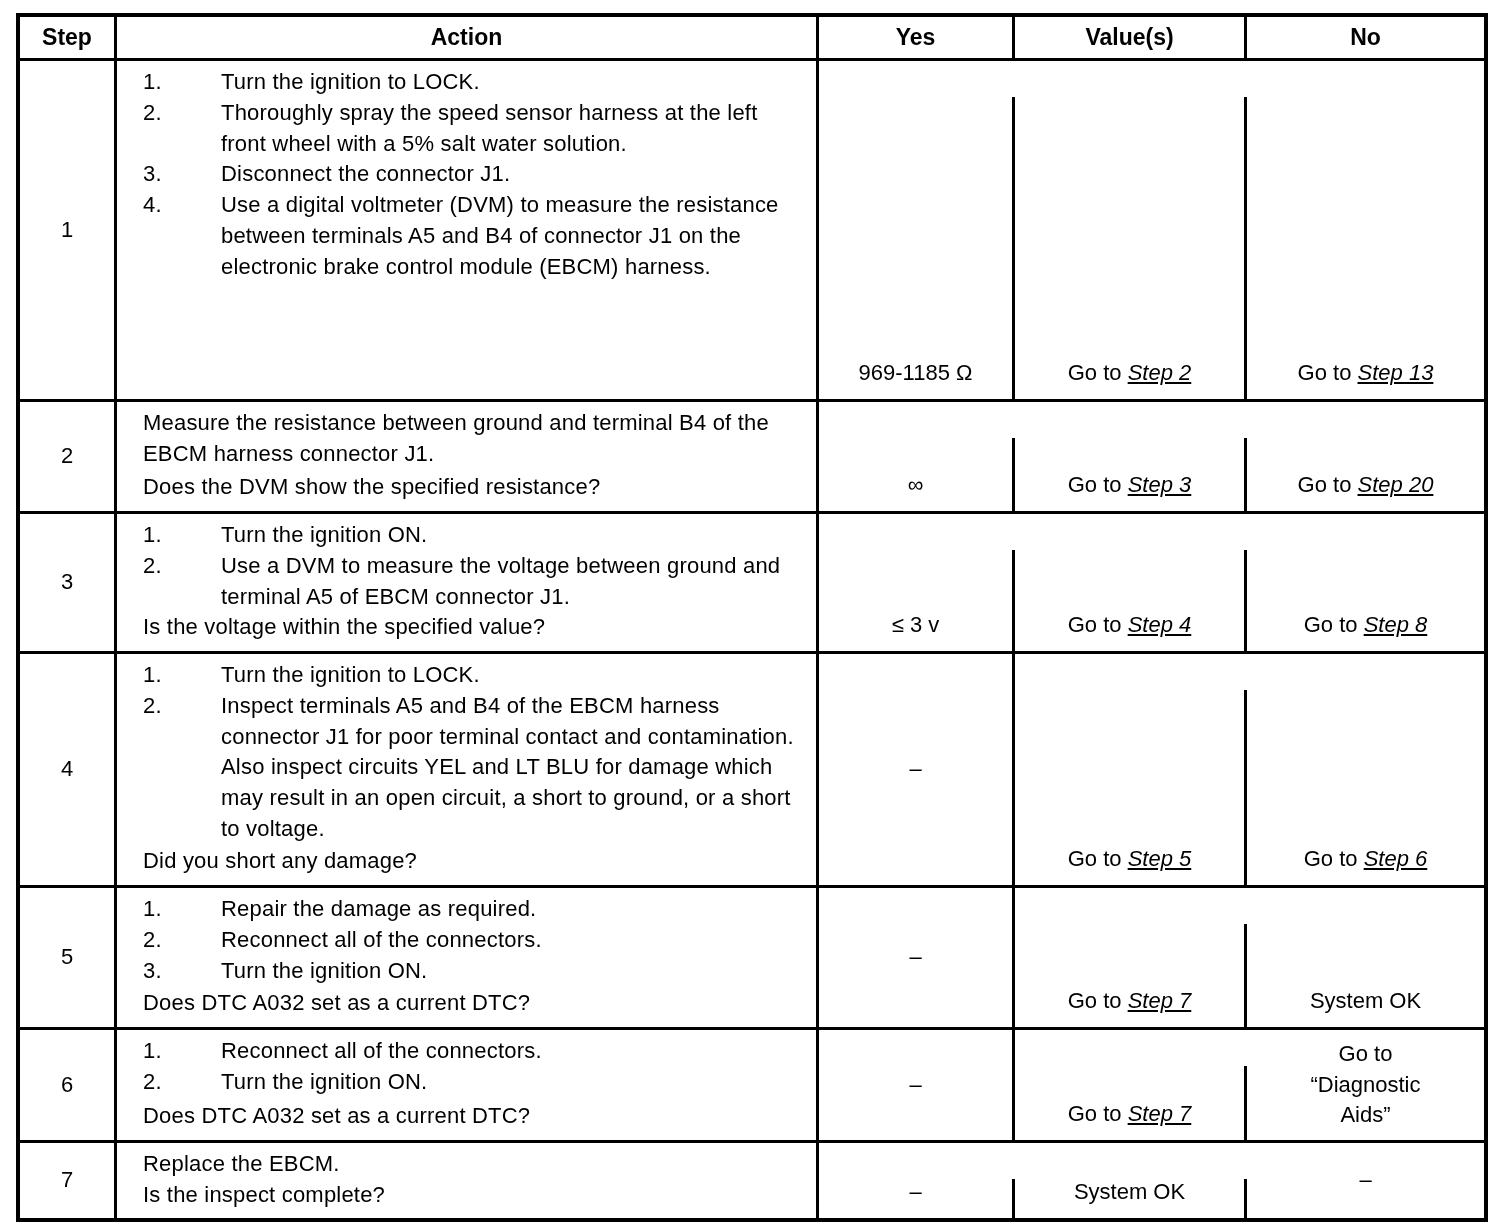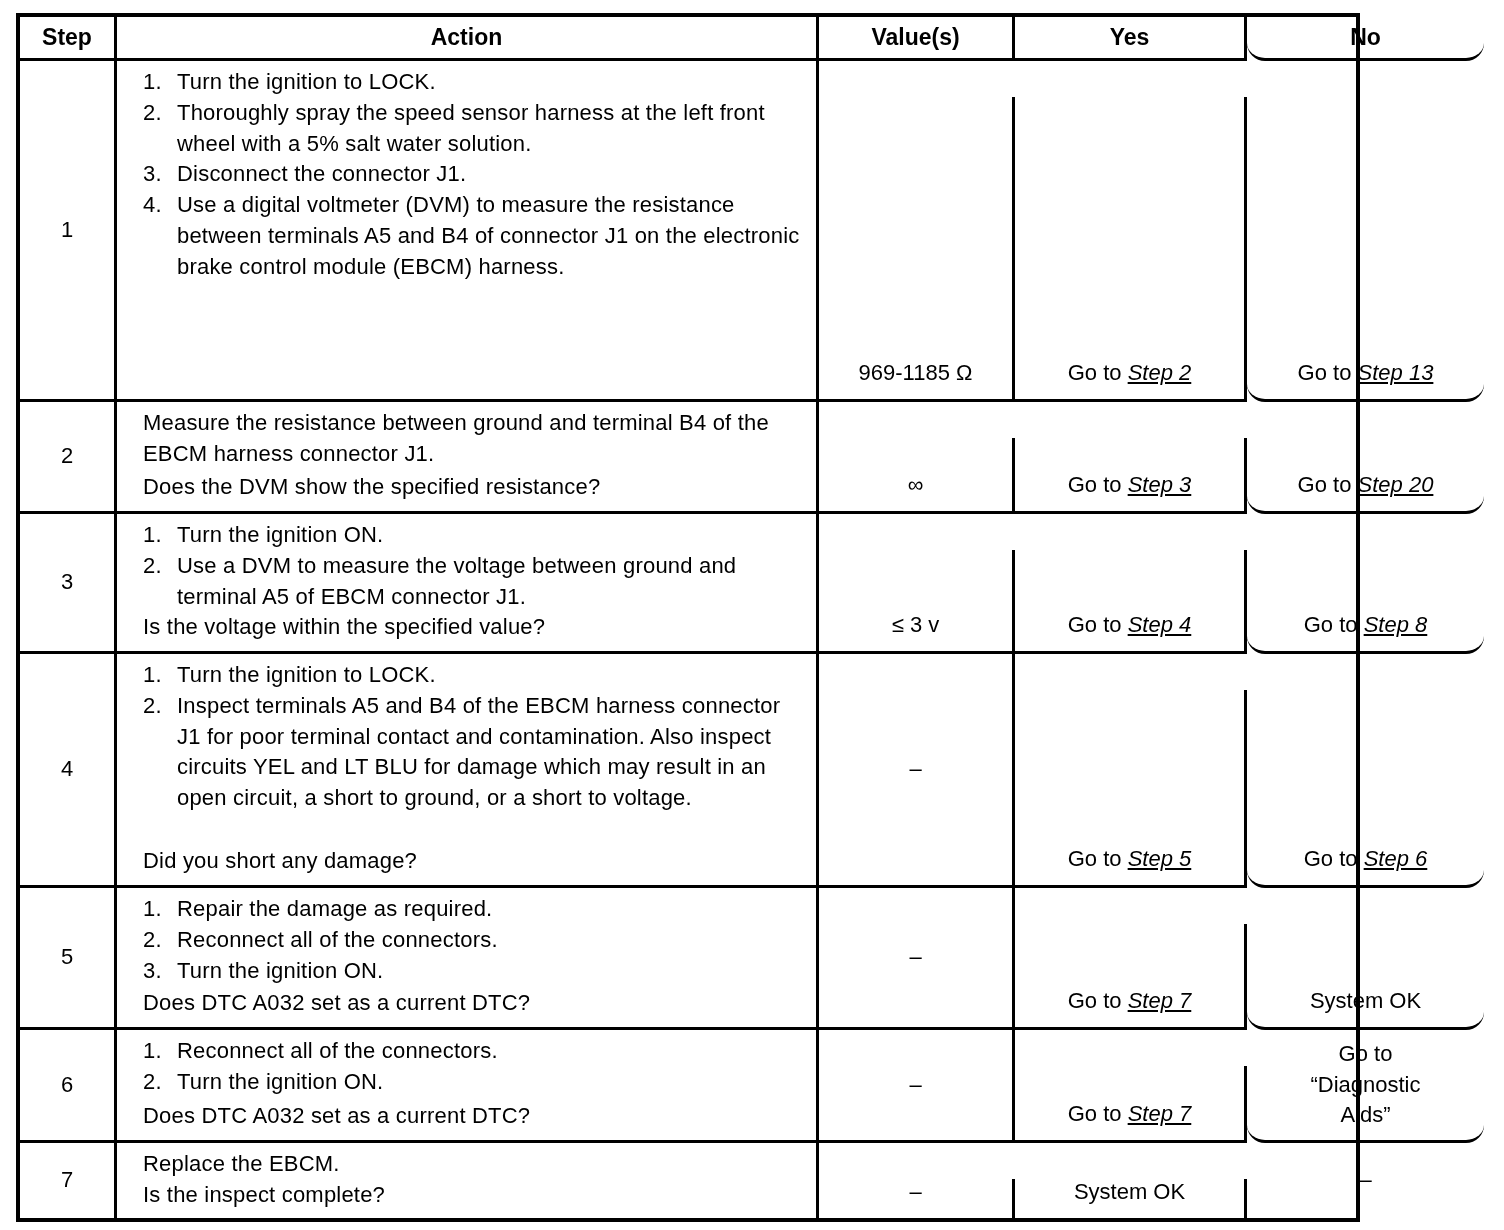--- a/index.html
+++ b/index.html
@@ -7,78 +7,78 @@
     margin: 0; padding: 0;
     width: 1504px; height: 1230px;
     background: #ffffff;
     color: #000000;
     font-family: "Liberation Sans", sans-serif;
     overflow: hidden;
   }
   .tbl {
     position: absolute;
     left: 16px; top: 13px;
-    width: 1344px;
+    width: 1472px;
     display: grid;
     grid-template-columns: 97px 702px 196px 232px 237px;
     grid-template-rows: 44px 341px 112px 140px 234px 142px 113px 75px;
     border: 4px solid #000;
     background: #fff;
   }
   .cell {
     border-right: 3px solid #000;
     border-bottom: 3px solid #000;
     display: flex;
     flex-direction: column;
     min-width: 0;
     font-size: 22px;
     line-height: 1.4;
   }
-  .ebr { border-right: none; border-radius: 18px; }
+  .ebr { border-right: none; }
   .ebb { border-bottom: none; }
 
   .hc {
     align-items: center;
     justify-content: center;
     font-weight: 700;
     font-size: 23px;
   }
   .sc {
     align-items: center;
     justify-content: center;
   }
   .ac {
     padding: 6px 12px 8px 26px;
     letter-spacing: 0.2px;
   }
   .item { display: flex; }
   .num { flex: 0 0 34px; }
-  .txt { flex: 1; }
+  .txt { flex: 1; margin-left: 44px; }
   .q { margin-top: auto; }
 
   .vc {
     align-items: center;
     text-align: center;
     padding-left: 6px;
     padding-right: 6px;
   }
   .vb { justify-content: flex-end; padding-bottom: 10px; margin-top: 36px; }
   .vm { justify-content: center; }
   .go .stp { font-style: italic; text-decoration: underline; }
   .pre { white-space: pre-line; }
 </style>
 </head>
 <body>
 
 <div class="tbl">
 
   <div class="cell hc">Step</div>
   <div class="cell hc">Action</div>
+  <div class="cell hc">Yes</div>
   <div class="cell hc">Value(s)</div>
-  <div class="cell hc">Yes</div>
   <div class="cell hc ebr">No</div>
 
   <div class="cell sc">1</div>
   <div class="cell ac">
     <div class="item">
         <span class="num">1.</span>
         <span class="txt">Turn the ignition to LOCK.</span>
       </div>
     <div class="item">
         <span class="num">2.</span>

